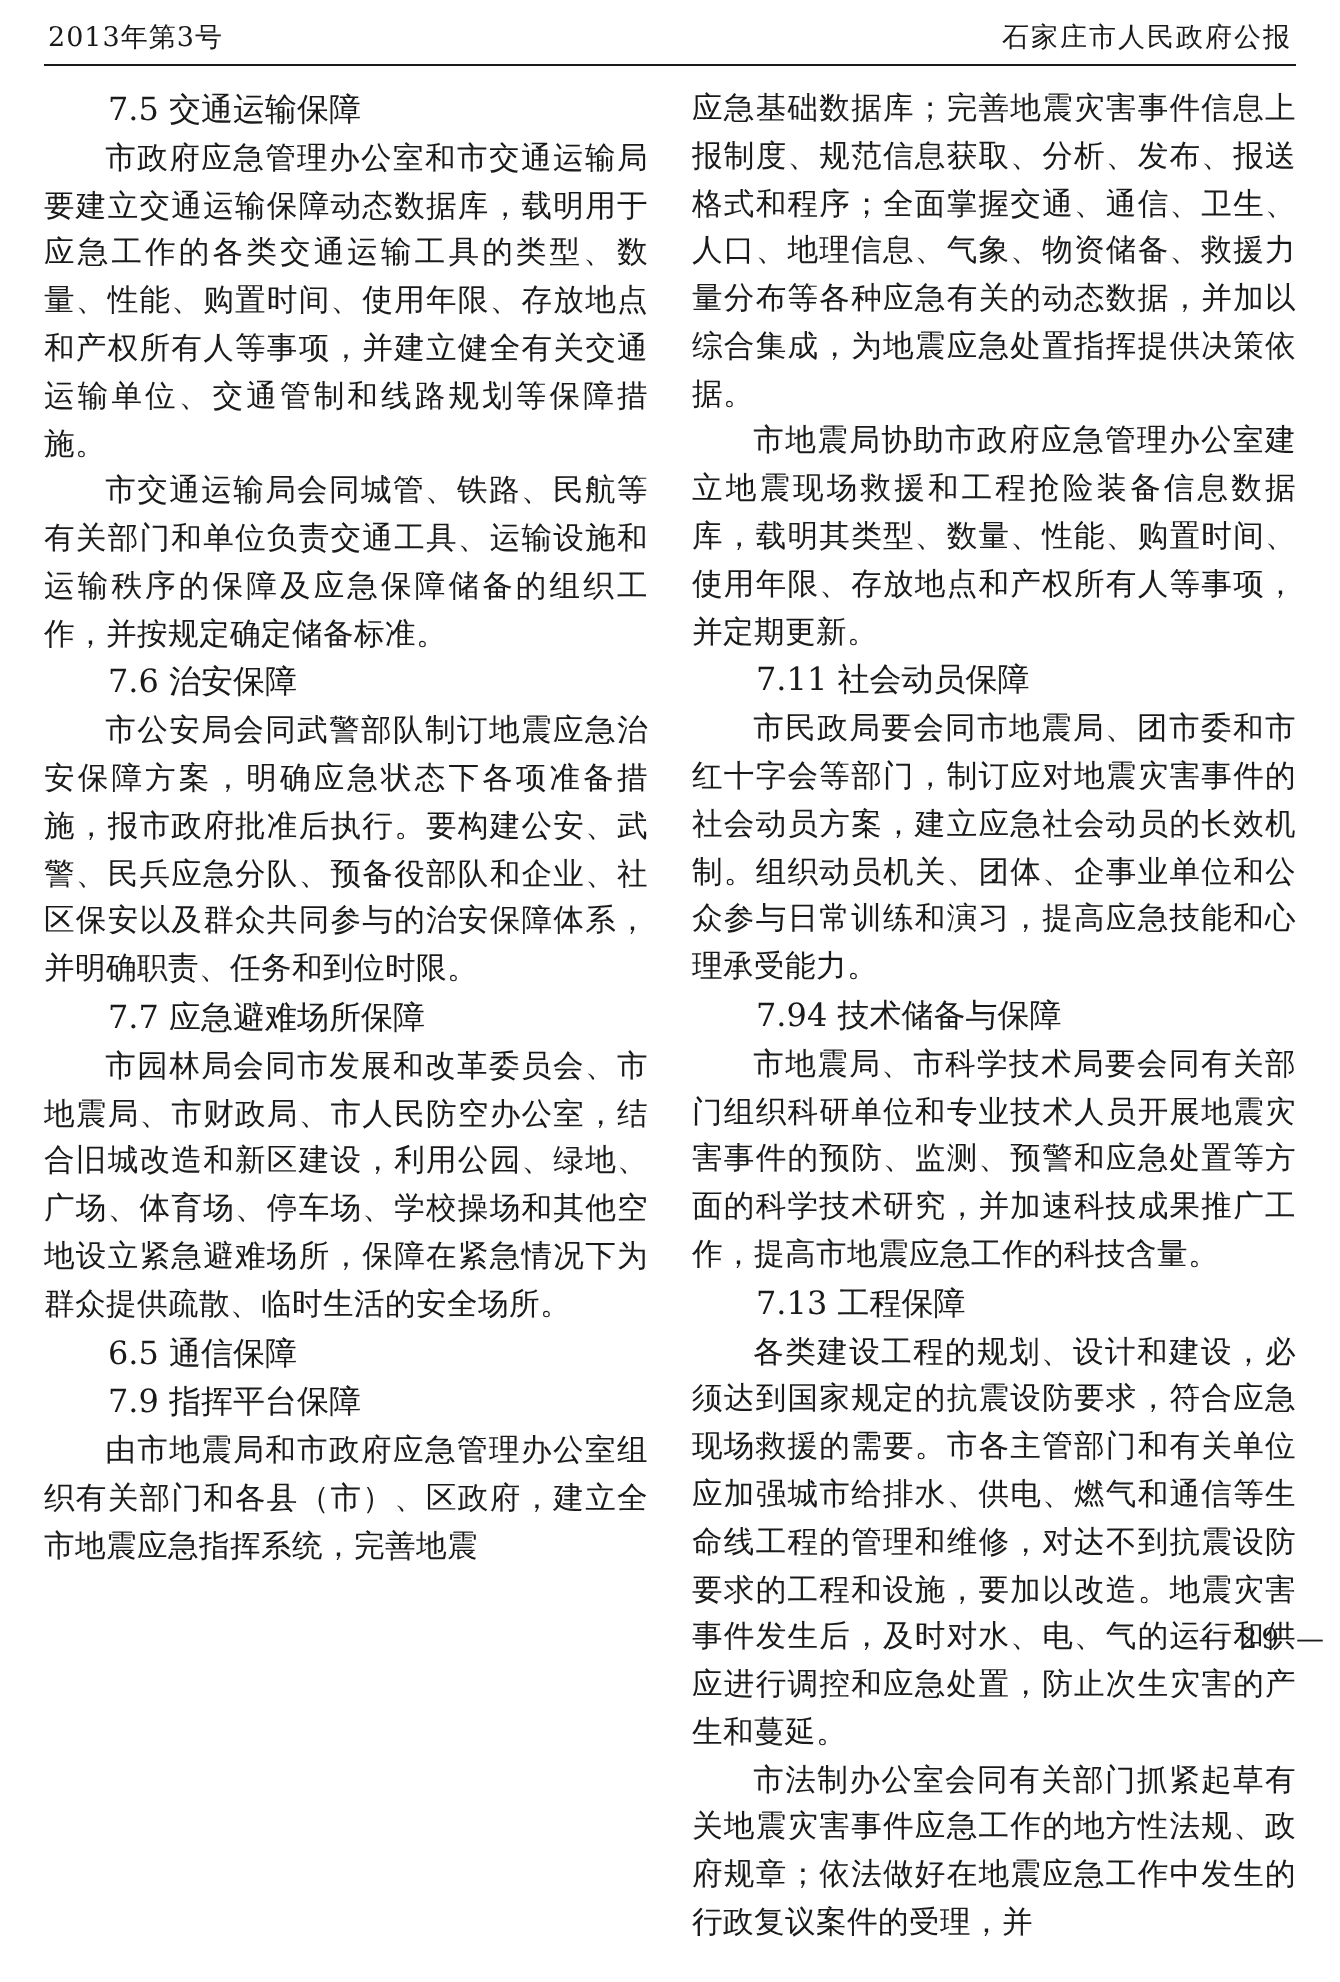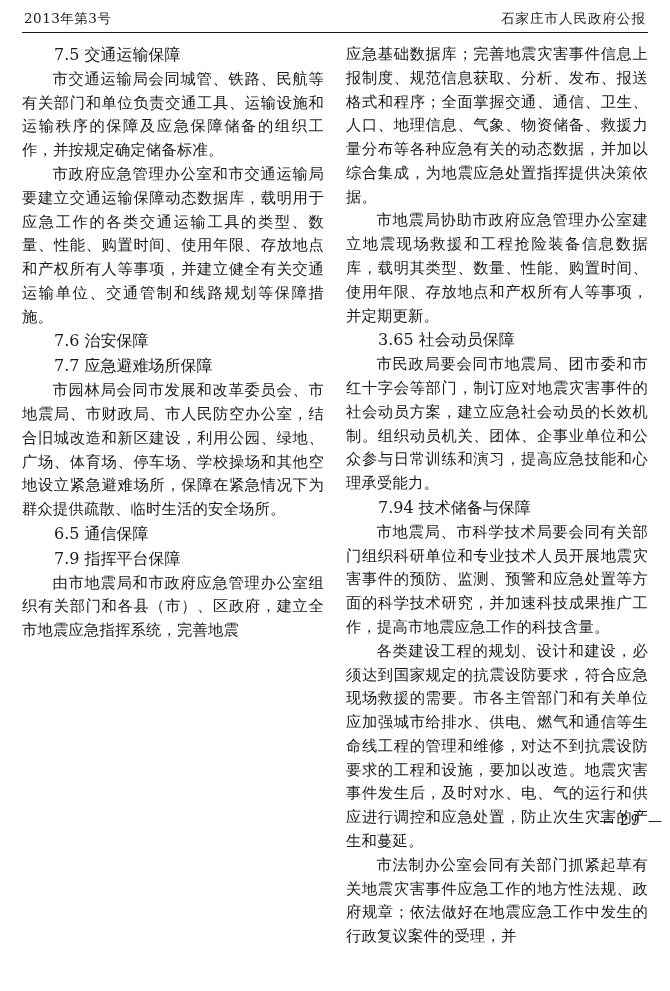--- a/index.html
+++ b/index.html
@@ -87,37 +87,39 @@
 
   <div class="header">
     <span>2013年第3号</span>
     <span class="gazette">石家庄市人民政府公报</span>
   </div>
 
   <div class="body-cols">
 
     <div class="col">
       <p class="sec-title">7.5 交通运输保障</p>
+      <p class="para">市政府应急管理办公室和市交通运输局要建立交通运输保障动态数据库，载明用于应急工作的各类交通运输工具的类型、数量、性能、购置时间、使用年限、存放地点和产权所有人等事项，并建立健全有关交通运输单位、交通管制和线路规划等保障措施。</p>
       <p class="para">市交通运输局会同城管、铁路、民航等有关部门和单位负责交通工具、运输设施和运输秩序的保障及应急保障储备的组织工作，并按规定确定储备标准。</p>
-      <p class="para">市政府应急管理办公室和市交通运输局要建立交通运输保障动态数据库，载明用于应急工作的各类交通运输工具的类型、数量、性能、购置时间、使用年限、存放地点和产权所有人等事项，并建立健全有关交通运输单位、交通管制和线路规划等保障措施。</p>
       <p class="sec-title">7.6 治安保障</p>
+      <p class="para">市公安局会同武警部队制订地震应急治安保障方案，明确应急状态下各项准备措施，报市政府批准后执行。要构建公安、武警、民兵应急分队、预备役部队和企业、社区保安以及群众共同参与的治安保障体系，并明确职责、任务和到位时限。</p>
       <p class="sec-title">7.7 应急避难场所保障</p>
       <p class="para">市园林局会同市发展和改革委员会、市地震局、市财政局、市人民防空办公室，结合旧城改造和新区建设，利用公园、绿地、广场、体育场、停车场、学校操场和其他空地设立紧急避难场所，保障在紧急情况下为群众提供疏散、临时生活的安全场所。</p>
       <p class="sec-title">6.5 通信保障</p>
       <p class="sec-title">7.9 指挥平台保障</p>
       <p class="para">由市地震局和市政府应急管理办公室组织有关部门和各县（市）、区政府，建立全市地震应急指挥系统，完善地震</p>
     </div>
 
     <div class="col">
       <p class="para cont">应急基础数据库；完善地震灾害事件信息上报制度、规范信息获取、分析、发布、报送格式和程序；全面掌握交通、通信、卫生、人口、地理信息、气象、物资储备、救援力量分布等各种应急有关的动态数据，并加以综合集成，为地震应急处置指挥提供决策依据。</p>
       <p class="para">市地震局协助市政府应急管理办公室建立地震现场救援和工程抢险装备信息数据库，载明其类型、数量、性能、购置时间、使用年限、存放地点和产权所有人等事项，并定期更新。</p>
-      <p class="sec-title">3.65 社会动员保障</p>
+      <p class="sec-title">7.11 社会动员保障</p>
       <p class="para">市民政局要会同市地震局、团市委和市红十字会等部门，制订应对地震灾害事件的社会动员方案，建立应急社会动员的长效机制。组织动员机关、团体、企事业单位和公众参与日常训练和演习，提高应急技能和心理承受能力。</p>
       <p class="sec-title">7.94 技术储备与保障</p>
       <p class="para">市地震局、市科学技术局要会同有关部门组织科研单位和专业技术人员开展地震灾害事件的预防、监测、预警和应急处置等方面的科学技术研究，并加速科技成果推广工作，提高市地震应急工作的科技含量。</p>
+      <p class="sec-title">7.13 工程保障</p>
       <p class="para">各类建设工程的规划、设计和建设，必须达到国家规定的抗震设防要求，符合应急现场救援的需要。市各主管部门和有关单位应加强城市给排水、供电、燃气和通信等生命线工程的管理和维修，对达不到抗震设防要求的工程和设施，要加以改造。地震灾害事件发生后，及时对水、电、气的运行和供应进行调控和应急处置，防止次生灾害的产生和蔓延。</p>
       <p class="para">市法制办公室会同有关部门抓紧起草有关地震灾害事件应急工作的地方性法规、政府规章；依法做好在地震应急工作中发生的行政复议案件的受理，并</p>
     </div>
 
   </div>
 
   <div class="footer">
     <span class="dash">—</span>
     <span>29</span>
     <span class="dash">—</span>

